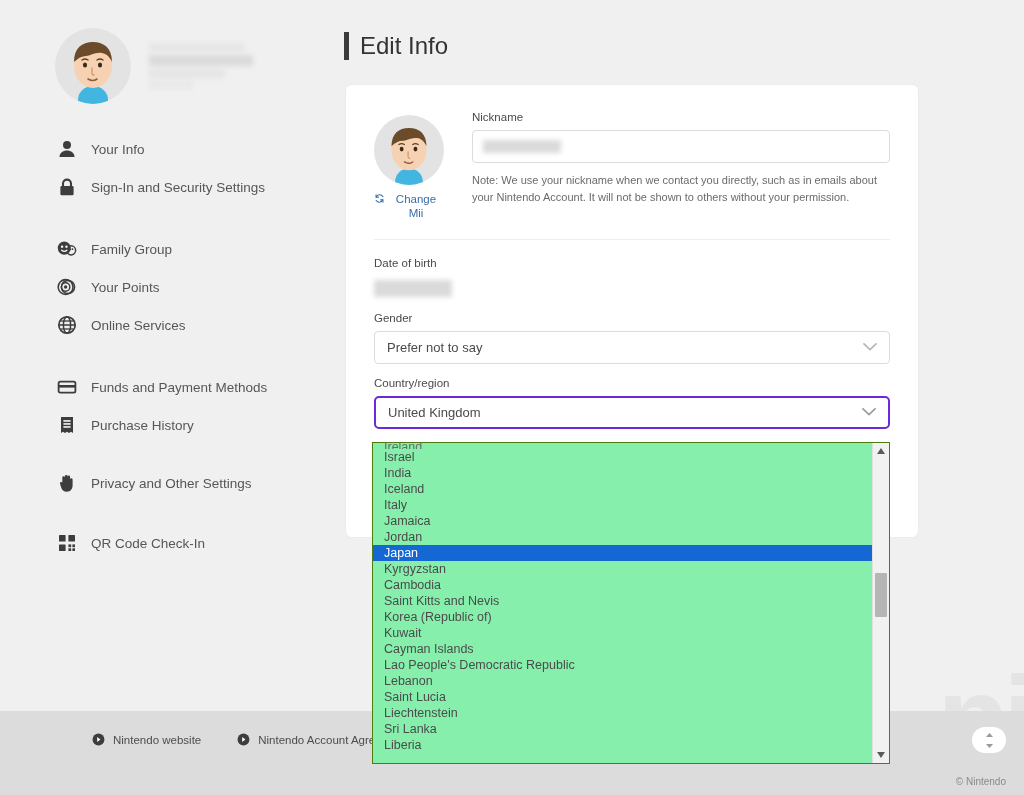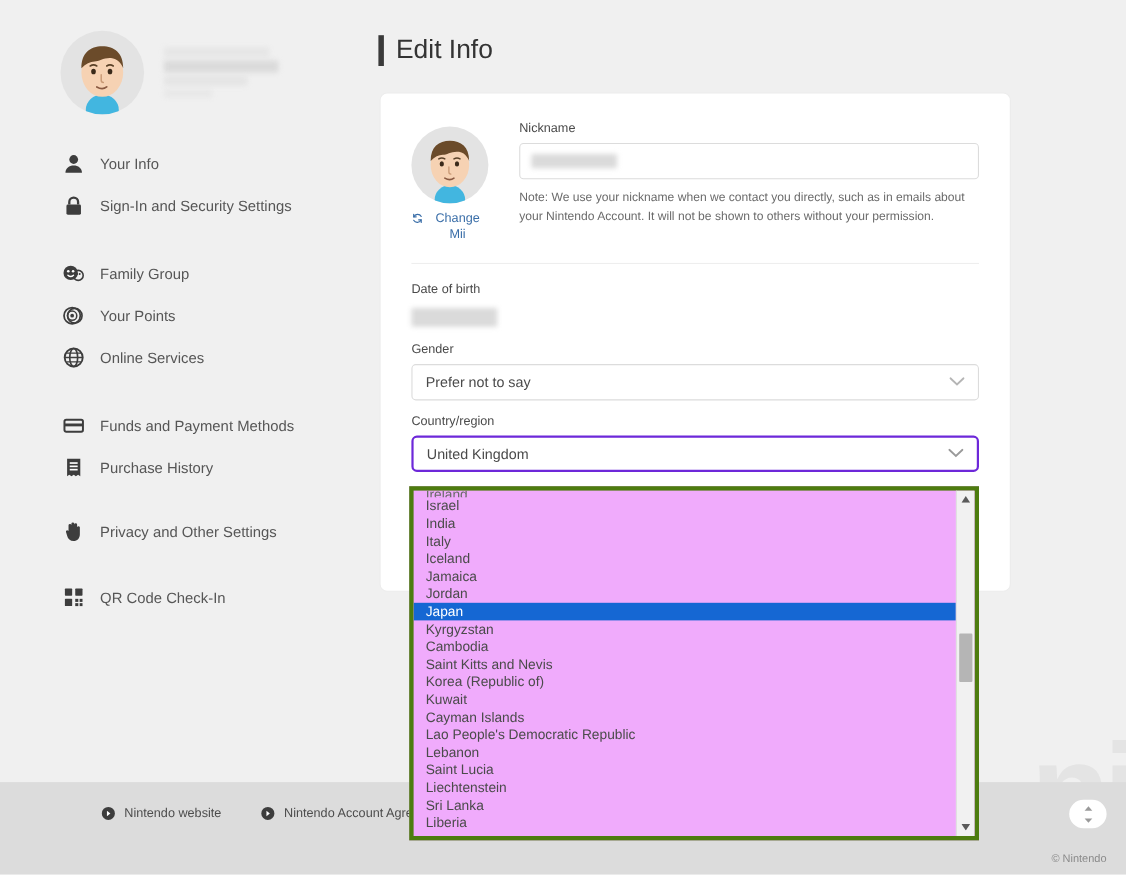--- a/index.html
+++ b/index.html
@@ -84,21 +84,21 @@
     border-radius: 4px; background: #fff; display: flex; align-items: center;
     padding: 0 12px; box-sizing: border-box; font-size: 13px; color: #4a4a4a;
     cursor: pointer;
   }
   .select.focused { border: 2px solid #6d28d9; border-radius: 5px; }
   .chev { position: absolute; right: 12px; top: 50%; transform: translateY(-50%); }
 
   
   .dropdown {
     position: absolute; left: 372px; top: 442px; width: 518px; height: 322px;
-    background: #f0abfc; border: 4px solid #4d7c0f; box-sizing: border-box;
+    background: #86efac; border: 1px solid #4d7c0f; box-sizing: border-box;
     overflow: hidden; z-index: 40; display: flex;
   }
   .dd-list { flex: 1; padding-top: 0; overflow: hidden; }
   .dd-opt {
     height: 16px; line-height: 16px; font-size: 12.5px; color: #4b4b4b;
     padding: 0 0 0 11px; white-space: nowrap; cursor: default;
   }
   .dd-opt.clipped { height: 6px; line-height: 8px; overflow: hidden; color: #6a6a6a; }
   .dd-opt.selected { background: #1567d3; color: #fff; }
 
@@ -336,22 +336,22 @@
 
       </div>
     </div>
   </div>
 
   <div class="dropdown">
     <div class="dd-list">
       <div class="dd-opt clipped">Ireland</div>
       <div class="dd-opt">Israel</div>
       <div class="dd-opt">India</div>
+      <div class="dd-opt">Iceland</div>
       <div class="dd-opt">Italy</div>
-      <div class="dd-opt">Iceland</div>
       <div class="dd-opt">Jamaica</div>
       <div class="dd-opt">Jordan</div>
       <div class="dd-opt selected">Japan</div>
       <div class="dd-opt">Kyrgyzstan</div>
       <div class="dd-opt">Cambodia</div>
       <div class="dd-opt">Saint Kitts and Nevis</div>
       <div class="dd-opt">Korea (Republic of)</div>
       <div class="dd-opt">Kuwait</div>
       <div class="dd-opt">Cayman Islands</div>
       <div class="dd-opt">Lao People's Democratic Republic</div>

